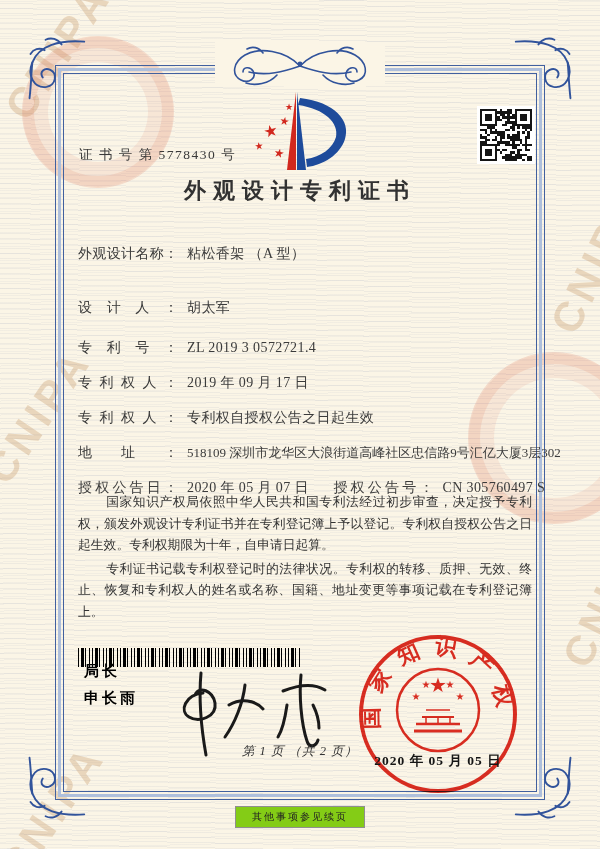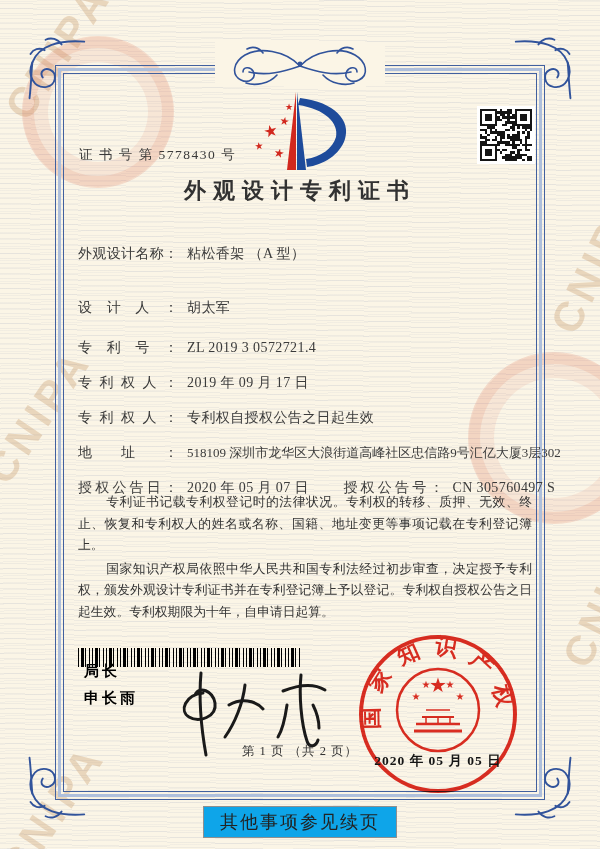--- a/index.html
+++ b/index.html
@@ -53,42 +53,42 @@
   .title{position:absolute;left:0;top:176px;width:100%;text-align:center;
          font-size:22px;font-weight:700;letter-spacing:7px;color:#323232;}
   
   .fields{position:absolute;left:78px;top:244px;width:456px;font-size:14px;color:#3b3b3b;}
   .frow{margin-bottom:15px;line-height:20px;white-space:nowrap;}
   .frow.sp1{margin-bottom:34px;}
   .frow.sp2{margin-bottom:20px;}
   .flabel{display:inline-block;width:100px;text-align:justify;text-align-last:justify;vertical-align:top;}
   .fvalue{margin-left:9px;letter-spacing:0.4px;}
   .fvalue.small{font-size:13px;letter-spacing:0;}
-  .pair2{margin-left:31px;}
+  .pair2{margin-left:21px;}
   
   .paras{position:absolute;left:78px;top:492px;width:454px;font-size:12.8px;
          line-height:21.5px;color:#333;text-align:justify;}
   .paras p{margin:0 0 2px 0;text-indent:2.2em;}
   
   .barcode{position:absolute;left:78px;top:648px;width:224px;height:19px;
     background:repeating-linear-gradient(90deg,#000 0 1px,transparent 1px 3px,#000 3px 6px,
       transparent 6px 7px,#000 7px 8px,transparent 8px 11px,#000 11px 12px,transparent 12px 14px);}
   
   .director{position:absolute;left:84px;top:658px;font-size:15px;font-weight:700;
             letter-spacing:3px;color:#000000;line-height:27px;}
   .signature{position:absolute;left:165px;top:665px;}
   
   .stamp{position:absolute;left:352px;top:630px;mix-blend-mode:multiply;opacity:.95;}
   .stamp-date{position:absolute;left:356px;top:752px;width:164px;text-align:center;
               font-weight:700;font-size:13.5px;letter-spacing:1px;color:#151515;}
   .page-info{position:absolute;left:0;top:743px;width:100%;text-align:center;
-             font-size:12.5px;color:#333;letter-spacing:1px;}
+             font-size:12.5px;color:#333;letter-spacing:1px;font-style:italic;}
   .footer-note{position:absolute;left:50%;top:806px;transform:translateX(-50%);
-               border:1px solid #8f8f8f;background:#0ea5e9;padding:3px 16px;
-               font-size:18px;letter-spacing:2px;color:#222;white-space:nowrap;text-align:center;}
+               border:1px solid #8f8f8f;background:#84cc16;padding:3px 16px;
+               font-size:10px;letter-spacing:2px;color:#222;white-space:nowrap;text-align:center;}
 </style>
 </head>
 <body>
 
 <div class="page">
 
   <div class="waves"></div>
 
   <div class="wm wm1">CNIPA</div>
   <div class="wm wm2">CNIPA</div>
@@ -628,22 +628,22 @@
     <div class="frow">
       <span class="flabel">地址：</span><span class="fvalue small">518109 深圳市龙华区大浪街道高峰社区忠信路9号汇亿大厦3层302</span>
     </div>
     <div class="frow">
       <span><span class="flabel">授权公告日：</span><span class="fvalue">2020 年 05 月 07 日</span></span>
       <span class="pair2"><span class="flabel">授权公告号：</span><span class="fvalue">CN 305760497 S</span></span>
     </div>
   </div>
 
   <div class="paras">
+    <p>国家知识产权局依照中华人民共和国专利法经过初步审查，决定授予专利权，颁发外观设计专利证书并在专利登记簿上予以登记。专利权自授权公告之日起生效。专利权期限为十年，自申请日起算。</p>
     <p>专利证书记载专利权登记时的法律状况。专利权的转移、质押、无效、终止、恢复和专利权人的姓名或名称、国籍、地址变更等事项记载在专利登记簿上。</p>
-    <p>国家知识产权局依照中华人民共和国专利法经过初步审查，决定授予专利权，颁发外观设计专利证书并在专利登记簿上予以登记。专利权自授权公告之日起生效。专利权期限为十年，自申请日起算。</p>
   </div>
 
   <div class="barcode"></div>
 
   <div class="director">
     <div>局长</div>
     <div>申长雨</div>
   </div>
 
   <svg class="signature" width="180" height="95" viewBox="0 0 180 95">

